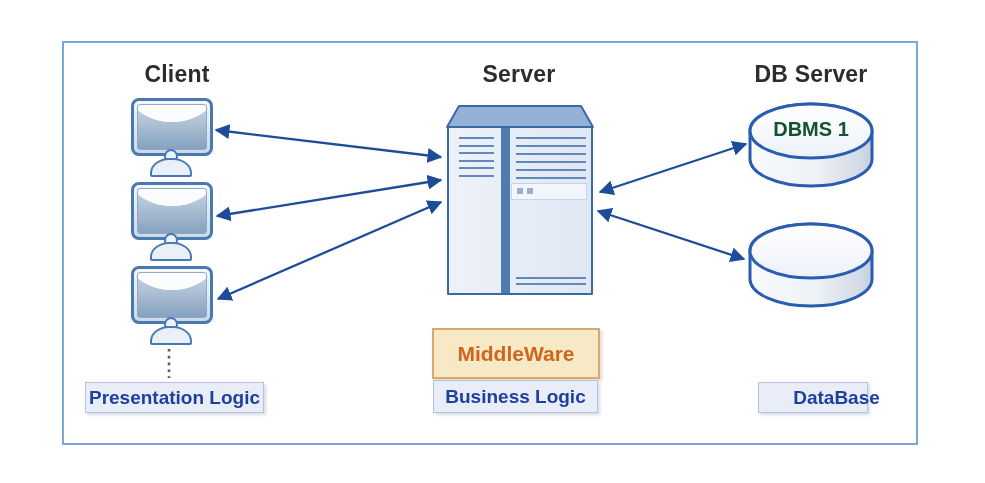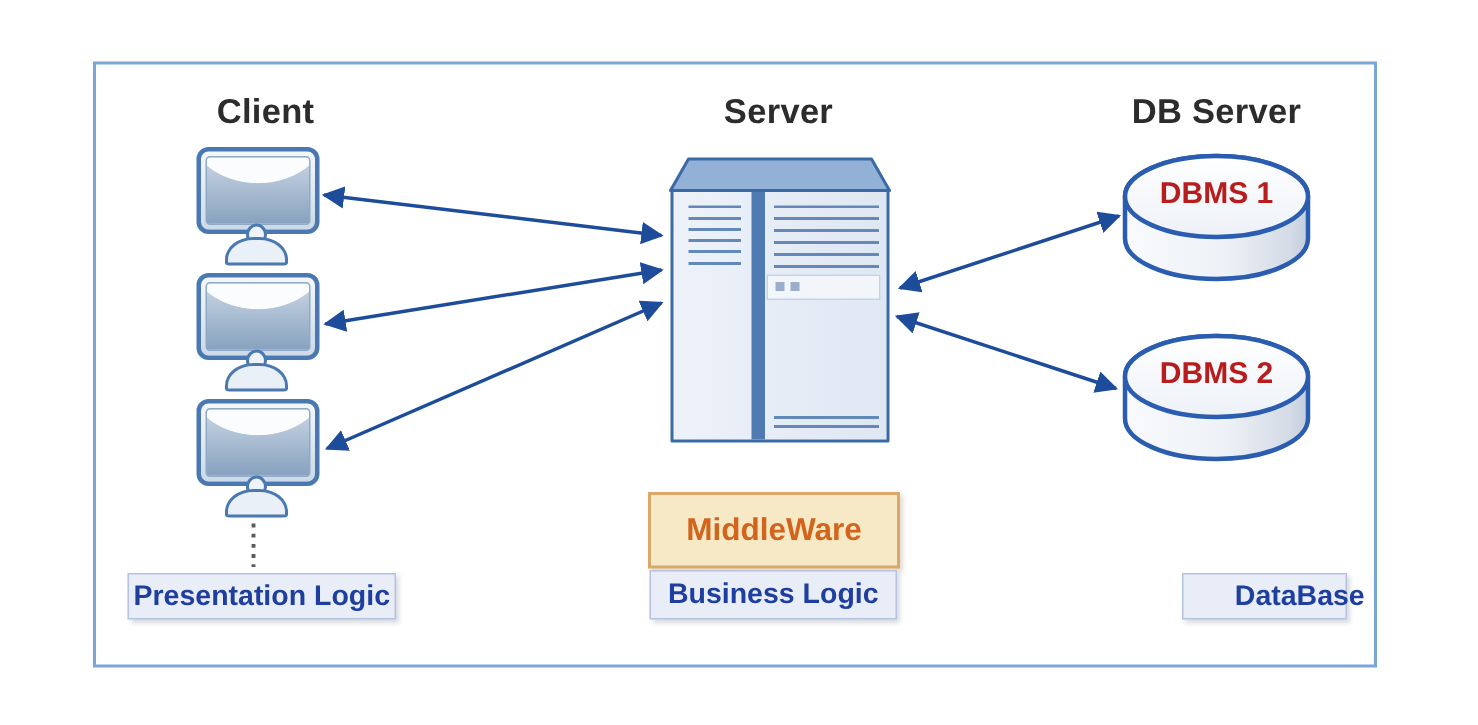--- a/index.html
+++ b/index.html
@@ -69,21 +69,21 @@
     background:#e9edf8;border:1px solid #b6c3de;color:#1e3f9e;
     font-size:19px;font-weight:bold;box-shadow:2px 2px 3px rgba(110,125,150,.28);
   }
   .middleware-label{
     position:absolute;display:flex;align-items:center;justify-content:center;box-sizing:border-box;
     background:#f7e9c5;border:2px solid #dba76a;color:#d2641c;
     font-size:21px;font-weight:bold;box-shadow:2px 2px 3px rgba(150,130,90,.28);
   }
   .dbms-label{
     position:absolute;left:749px;width:124px;height:26px;text-align:center;line-height:26px;
-    font-size:20px;font-weight:bold;color:#b91c1c;
+    font-size:20px;font-weight:bold;color:#14532d;
   }
   .overlay{position:absolute;left:0;top:0;pointer-events:none;}
 </style>
 </head>
 <body>
 
 <div class="canvas">
 
   <div class="frame"></div>
 
@@ -156,20 +156,19 @@
     <line x1="217" y1="216" x2="441" y2="180" stroke="#1d4d9a" stroke-width="2.3" marker-start="url(#arw)" marker-end="url(#arw)"></line>
     <line x1="218" y1="299" x2="441" y2="202" stroke="#1d4d9a" stroke-width="2.3" marker-start="url(#arw)" marker-end="url(#arw)"></line>
 
     <line x1="600" y1="192" x2="746" y2="144" stroke="#1d4d9a" stroke-width="2.3" marker-start="url(#arw)" marker-end="url(#arw)"></line>
     <line x1="598" y1="211" x2="744" y2="259" stroke="#1d4d9a" stroke-width="2.3" marker-start="url(#arw)" marker-end="url(#arw)"></line>
 
     <line x1="169" y1="349" x2="169" y2="378" stroke="#5a5a5a" stroke-width="2.6" stroke-dasharray="2.6 4.2"></line>
   </svg>
 
   <div class="dbms-label" style="top:116px;">DBMS 1</div>
-  <div class="dbms-label" style="top:236px;">DBMS 2</div>
 
   <div class="middleware-label" style="left:432px;top:328px;width:168px;height:51px;">MiddleWare</div>
   <div class="layer-label" style="left:433px;top:380px;width:165px;height:33px;">Business Logic</div>
   <div class="layer-label" style="left:85px;top:382px;width:179px;height:31px;">Presentation Logic</div>
-  <div class="layer-label" style="left:788px;top:382px;width:110px;height:31px;padding-left:47px;">DataBase</div>
+  <div class="layer-label" style="left:758px;top:382px;width:110px;height:31px;padding-left:47px;">DataBase</div>
 
 </div>
 
 </body></html>

